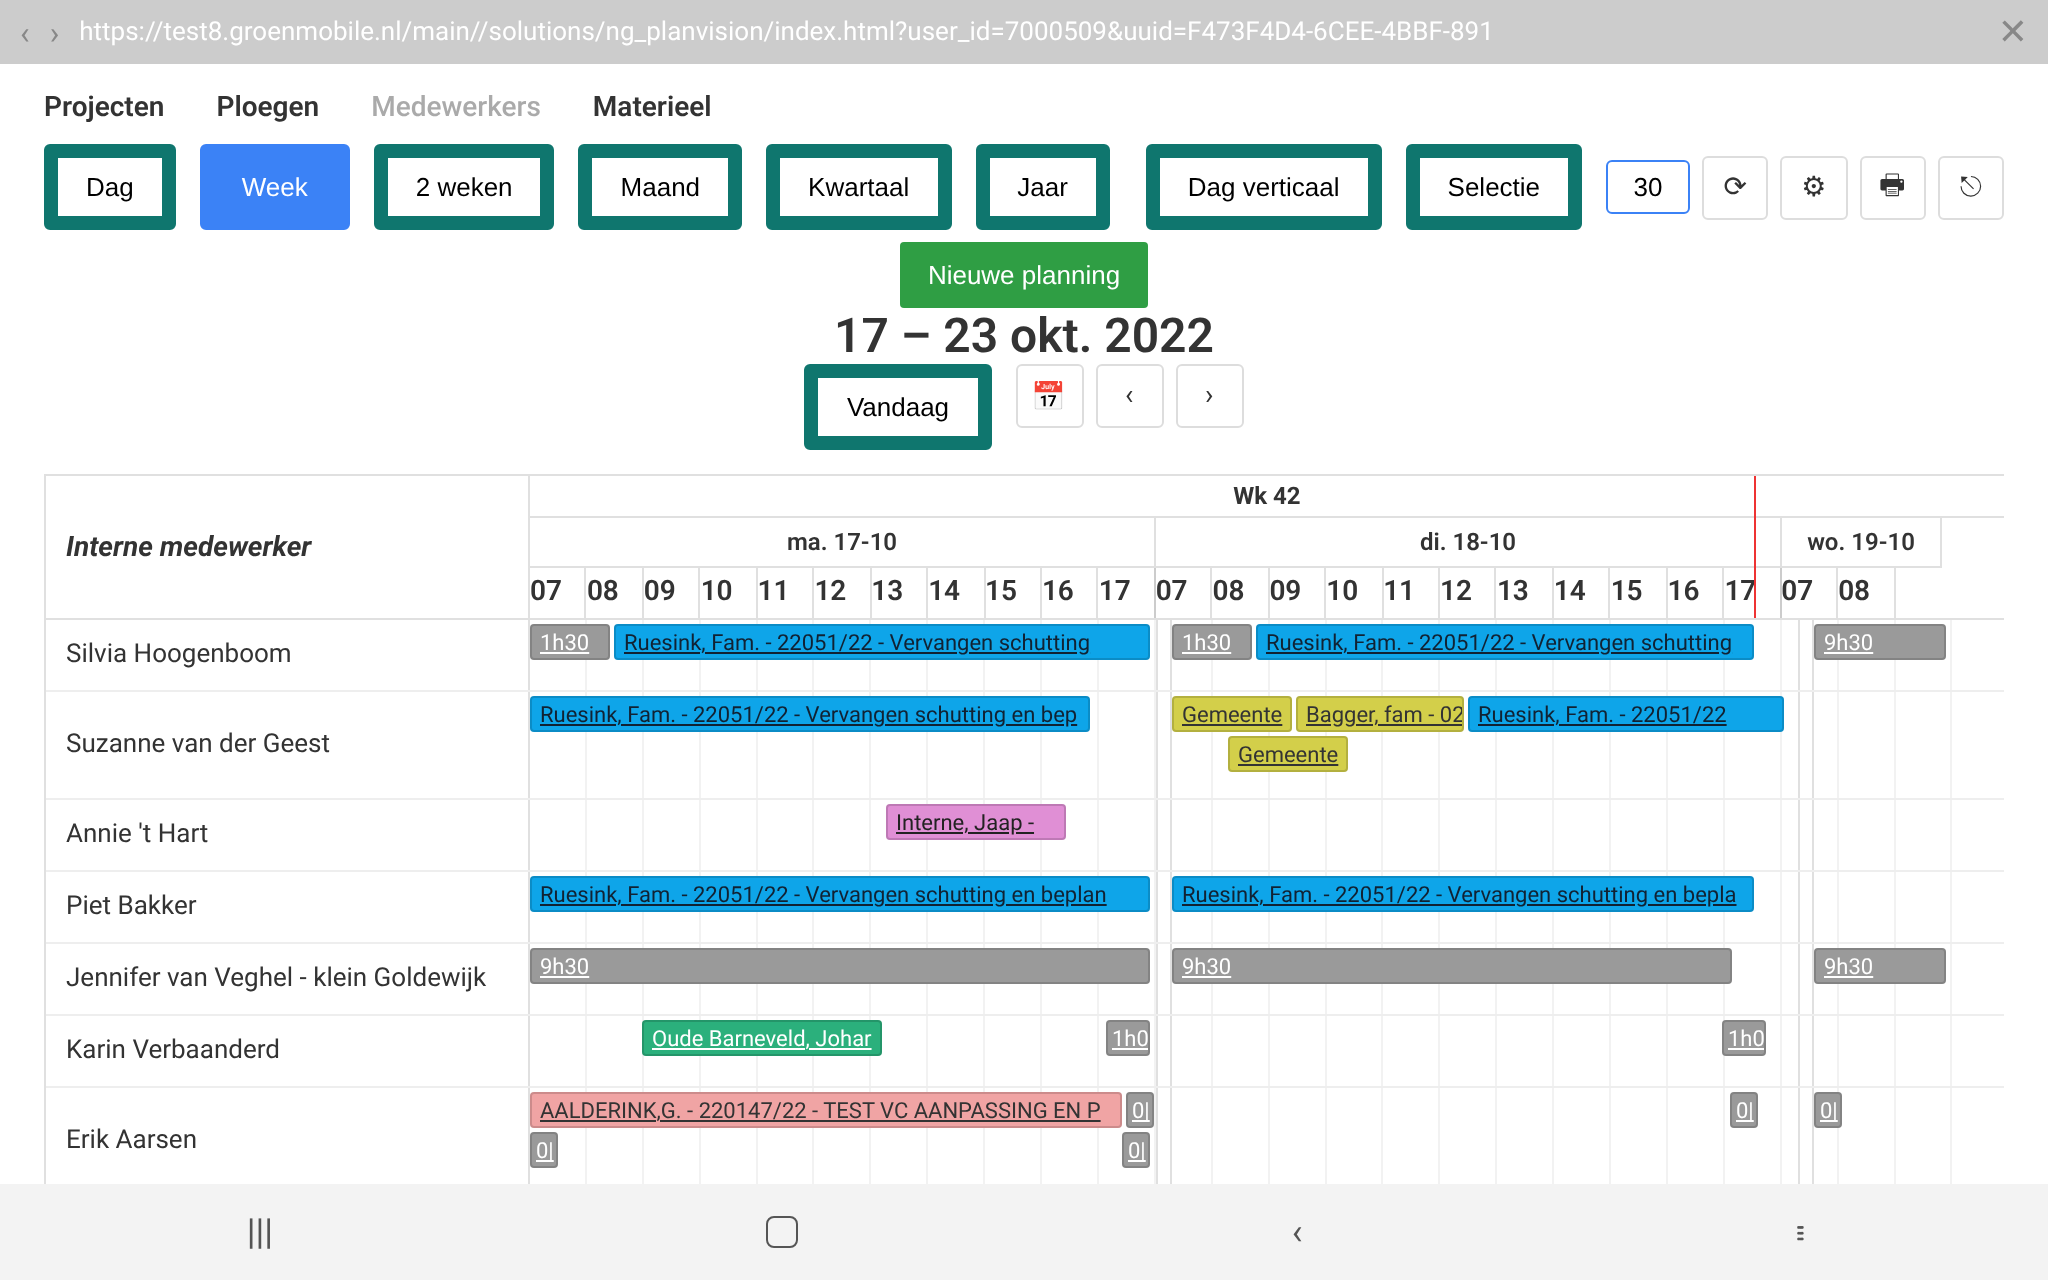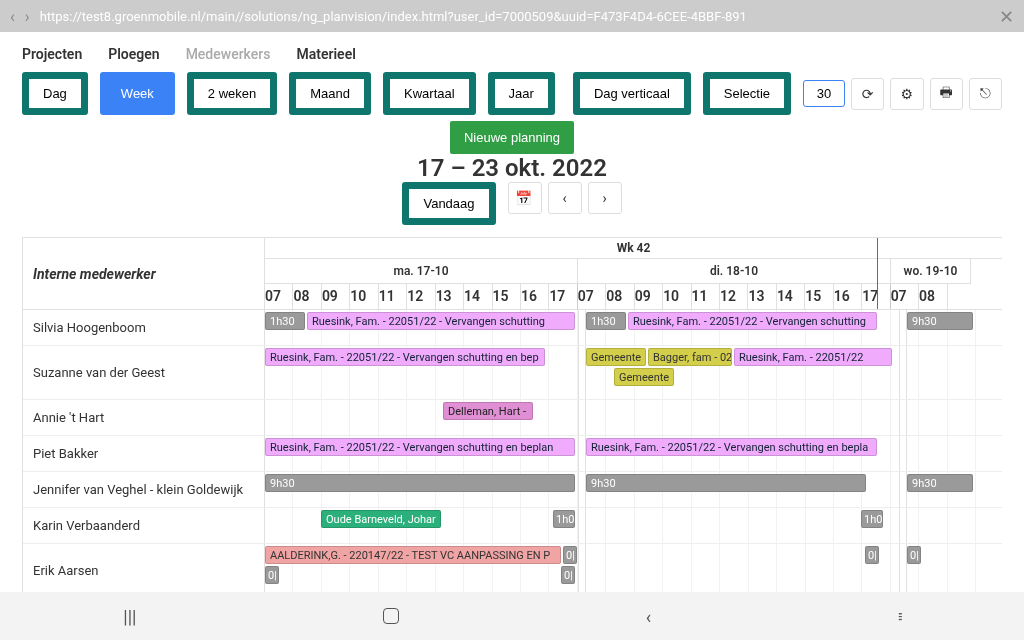--- a/index.html
+++ b/index.html
@@ -45,23 +45,23 @@
 
   .rows { }
   .row { display: flex; border-bottom: 1px solid #eee; min-height: 36px; position: relative; }
   .row.tall { min-height: 54px; }
   .name { width: 242px; flex-shrink: 0; border-right: 1px solid #e0e0e0; display: flex; align-items: center; padding-left: 10px; font-size: 13px; }
   .track { flex: 1; position: relative; }
   .track::before { content: ""; position: absolute; inset: 0; background: repeating-linear-gradient(to right, transparent 0, transparent 27.45px, #f2f2f2 27.45px, #f2f2f2 28.45px); }
   .day-sep { position: absolute; top: 0; bottom: 0; width: 8px; background: #fff; border-left:1px solid #e0e0e0; border-right:1px solid #e0e0e0; }
   .sep1 { left: 313px; } .sep2 { left: 634px; }
 
-  .task { position: absolute; top: 2px; height: 18px; border-radius: 2px; font-size: 11px; line-height: 18px; padding: 0 4px; white-space: nowrap; overflow: hidden; border: 1px solid rgba(0,0,0,0.15); cursor: pointer; }
+  .task { position: absolute; top: 2px; height: 18px; border-radius: 2px; font-size: 11px; line-height: 18px; padding: 0 4px; white-space: nowrap; overflow: hidden; border: 1px solid rgba(0,0,0,0.15); cursor: pointer; text-decoration: underline; }
   .t-gray { background: #9a9a9a; color: #fff; }
-  .t-green { background: #f0abfc; color: #123; }
+  .t-green { background: #0ea5e9; color: #123; }
   .t-pink { background: #e08fd5; color: #222; }
   .t-teal { background: #2bb07c; color: #fff; }
   .t-olive { background: #d3cf4a; color: #333; }
   .t-salmon { background: #f0a4a4; color: #333; }
   .tiny { width: 18px; padding: 0 2px; text-align: center; }
 
   .now-marker { position: absolute; top: 0; bottom: 0; left: 612px; width: 1px; background: #e33; }
   .now-marker::before { content: "▼"; position: absolute; top: -14px; left: -6px; color: #e33; font-size: 11px; }
 
   
@@ -176,21 +176,21 @@
           <div class="task t-olive" style="left: 383px; width: 84px;">Bagger, fam - 02</div>
           <div class="task t-green" style="left: 469px; width: 158px;">Ruesink, Fam. - 22051/22</div>
           <div class="task t-olive" style="left: 349px; width: 60px; top: 22px;">Gemeente</div>
         </div>
       </div>
       <div class="row">
         <div class="name">Annie 't Hart</div>
         <div class="track">
           <div class="day-sep sep1"></div>
           <div class="day-sep sep2"></div>
-          <div class="task t-pink" style="left: 178px; width: 90px;">Delleman, Hart -</div>
+          <div class="task t-pink" style="left: 178px; width: 90px;">Interne, Jaap -</div>
         </div>
       </div>
       <div class="row">
         <div class="name">Piet Bakker</div>
         <div class="track">
           <div class="day-sep sep1"></div>
           <div class="day-sep sep2"></div>
           <div class="task t-green" style="left: 0px; width: 310px;">Ruesink, Fam. - 22051/22 - Vervangen schutting en beplan</div>
           <div class="task t-green" style="left: 321px; width: 291px;">Ruesink, Fam. - 22051/22 - Vervangen schutting en bepla</div>
         </div>

